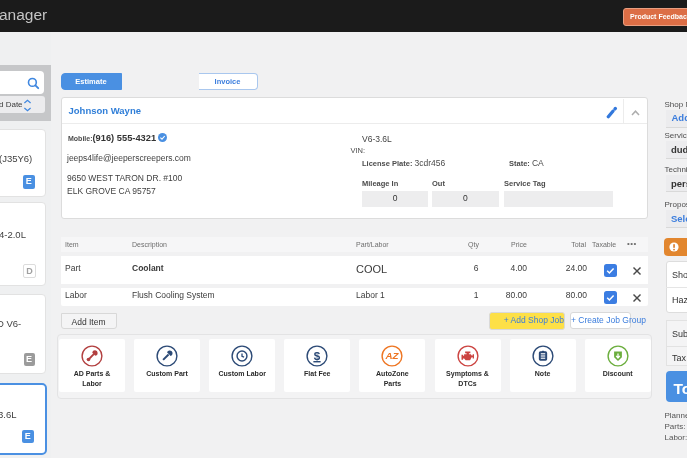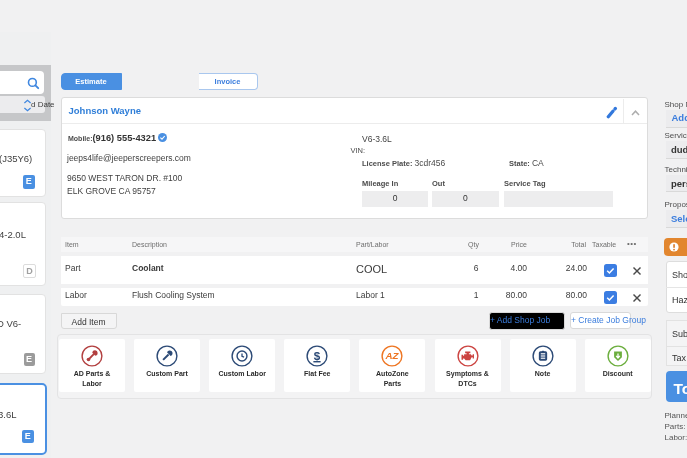--- a/index.html
+++ b/index.html
@@ -2,30 +2,34 @@
 <html><head><meta charset="utf-8">
 <style>
   html,body{margin:0;padding:0;width:687px;height:458px;overflow:hidden;}
   body{font-family:"Liberation Sans",sans-serif;background:#f1f1f2;position:relative;}
   .abs{position:absolute;white-space:nowrap;}
 </style>
 </head>
 <body>
 <div class="abs" style="left:0;top:0;width:687px;height:458px;overflow:hidden;">
 
+  <div class="abs" style="left:0;top:0;width:687px;height:32px;background:#1b1b1b;">
+    <div class="abs" style="left:-1px;top:5.5px;font-size:15.5px;color:#c4c4c4;font-weight:500;">anager</div>
+    <div class="abs" style="left:623px;top:7.5px;width:80px;height:16px;background:#dc6e46;border:1px solid #e99e80;border-radius:3px;color:#fff;font-size:7px;font-weight:bold;line-height:16px;padding-left:6px;">Product Feedback</div>
+  </div>
 
   <div class="abs" style="left:0;top:32px;width:51px;height:426px;background:#eff0f1;"></div>
   <div class="abs" style="left:0;top:65px;width:51px;height:56px;background:#c6c7c9;"></div>
   <div class="abs" style="left:-6px;top:70.5px;width:50px;height:23px;background:#fff;border-radius:4px;"></div>
   <svg class="abs" style="left:27px;top:76.5px;" width="13" height="13" viewBox="0 0 13 13">
       <circle cx="5.4" cy="5.4" r="3.9" fill="none" stroke="#3f87e0" stroke-width="1.6"></circle>
       <line x1="8.4" y1="8.4" x2="11.2" y2="11.2" stroke="#3f87e0" stroke-width="1.9" stroke-linecap="round"></line>
     </svg>
   <div class="abs" style="left:-6px;top:96px;width:50.5px;height:16.5px;background:#ececee;border-radius:3px;"></div>
-  <div class="abs" style="left:-1px;top:99.5px;font-size:8px;color:#3a3a3a;margin-left:32px;">d Date</div>
+  <div class="abs" style="left:-1px;top:99.5px;font-size:8px;color:#3a3a3a;">d Date</div>
   <svg class="abs" style="left:23px;top:98.5px;" width="9" height="13" viewBox="0 0 9 13">
       <polyline points="1.4,4 4.5,1.2 7.6,4" fill="none" stroke="#3f87e0" stroke-width="1.2"></polyline>
       <polyline points="1.4,9 4.5,11.8 7.6,9" fill="none" stroke="#3f87e0" stroke-width="1.2"></polyline>
     </svg>
 
   <div class="abs" style="left:-6px;top:128.5px;width:50px;height:66.5px;background:#fff;border:1px solid #e2e2e2;border-radius:4px;"></div>
   <div class="abs" style="left:-1px;top:152.5px;font-size:9.5px;color:#3f3f3f;">(J35Y6)</div>
   <div class="abs" style="left:23px;top:175px;width:11.5px;height:13.5px;background:#4a90e2;border-radius:2px;color:#fff;font-size:9px;font-weight:bold;text-align:center;line-height:13.5px;">E</div>
 
   <div class="abs" style="left:-6px;top:202px;width:50px;height:82px;background:#fff;border:1px solid #e2e2e2;border-radius:4px;"></div>
@@ -118,21 +122,21 @@
   <div class="abs" style="left:604px;top:291px;width:12.5px;height:12.5px;background:#3b7de2;border-radius:2.5px;"></div>
   <svg class="abs" style="left:606px;top:294px;" width="9" height="8" viewBox="0 0 9 8">
       <polyline points="1.2,3.8 3.4,6 7.6,1.4" fill="none" stroke="#fff" stroke-width="1.5"></polyline>
     </svg>
   <svg class="abs" style="left:631.5px;top:293px;" width="10" height="10" viewBox="0 0 10 10">
       <line x1="1.5" y1="1.5" x2="8.5" y2="8.5" stroke="#4a4a4a" stroke-width="1.4"></line>
       <line x1="8.5" y1="1.5" x2="1.5" y2="8.5" stroke="#4a4a4a" stroke-width="1.4"></line>
     </svg>
 
   <div class="abs" style="left:60.5px;top:312.5px;width:56px;height:16.5px;background:#f4f4f5;border:1px solid #d8d8d8;border-radius:0 0 3px 3px;box-sizing:border-box;font-size:8.5px;color:#333;text-align:center;line-height:16px;">Add Item</div>
-  <div class="abs" style="left:489px;top:312px;width:76px;height:18px;background:#000000;border:1px solid #d9d9d9;border-radius:3px;box-sizing:border-box;font-size:8.5px;color:#3b7ddd;text-align:left;line-height:15px;">+ Add Shop Job</div>
+  <div class="abs" style="left:489px;top:312px;width:76px;height:18px;background:#fde047;border:1px solid #d9d9d9;border-radius:3px;box-sizing:border-box;font-size:8.5px;color:#3b7ddd;text-align:right;line-height:15px;">+ Add Shop Job</div>
   <div class="abs" style="left:570px;top:312px;width:61px;height:16.5px;background:#fff;border:1px solid #d9d9d9;border-radius:3px;box-sizing:border-box;font-size:8.5px;color:#3b7ddd;text-align:center;line-height:15px;">+ Create Job Group</div>
 
   <div class="abs" style="left:56.5px;top:333.5px;width:595px;height:65px;background:#f3f3f4;border:1px solid #e3e3e4;border-radius:4px;box-sizing:border-box;"></div>
   <div id="iconrow">
       <div class="abs" style="left:59px;top:339px;width:66px;height:53px;background:#fff;border-radius:2px;">
         <svg style="position:absolute;left:22px;top:6px;" width="22" height="22" viewBox="0 0 22 22">
           <circle cx="11" cy="11" r="9.9" fill="none" stroke="#b23f3f" stroke-width="1.4"></circle>
           <g transform="translate(11,11) scale(1.3) translate(-8.5,-8.5)">
             <g transform="translate(8.5,8.5)">
               <line x1="-2.6" y1="2.6" x2="1.4" y2="-1.4" stroke="#b23f3f" stroke-width="1.5"></line>

